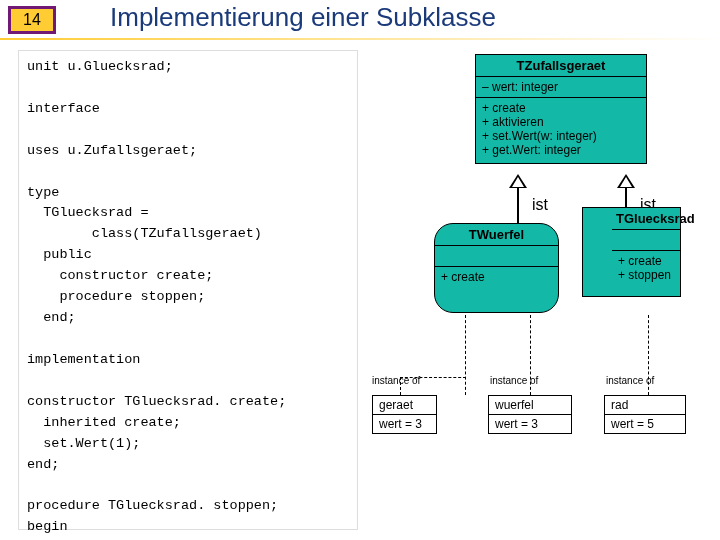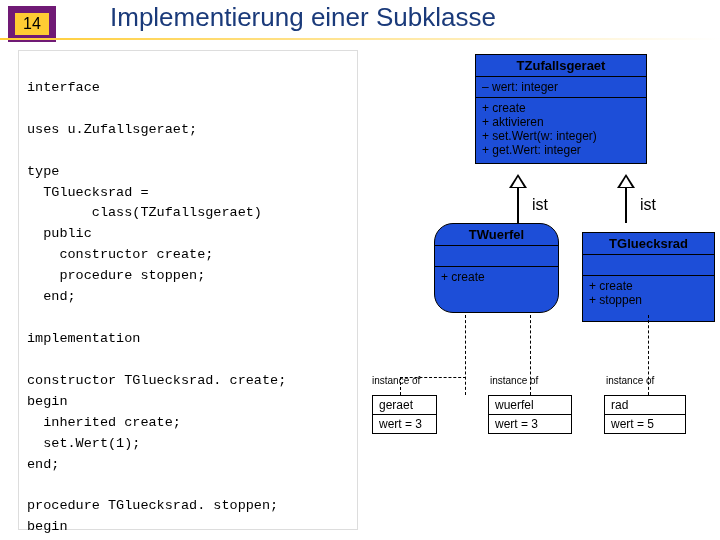--- a/index.html
+++ b/index.html
@@ -1,22 +1,22 @@
 <!DOCTYPE html>
 <html><head>
 <meta charset="utf-8">
 <style>
 * { box-sizing: border-box; margin: 0; padding: 0; }
 body { font-family: Arial, sans-serif; width: 720px; height: 540px; background: #fff; position: relative; }
-.slide-num { position: absolute; top: 6px; left: 8px; width: 48px; height: 36px; background: #ffcc33; border: 7px solid #701a75; display: flex; align-items: center; justify-content: center; font-size: 16px; }
+.slide-num { position: absolute; top: 6px; left: 8px; width: 48px; height: 28px; background: #ffcc33; border: 3px solid #701a75; display: flex; align-items: center; justify-content: center; font-size: 16px; }
 .title { position: absolute; top: 2px; left: 110px; font-size: 26px; color: #1a3a7a; font-weight: normal; text-align: right; }
 .gradline { position: absolute; top: 38px; left: 0; width: 720px; height: 2px; background: linear-gradient(to right, #ffcc33, #fff); }
 .code-box { position: absolute; top: 50px; left: 18px; width: 340px; height: 480px; border: 1px solid #ddd; padding: 6px 8px; font-family: "Courier New", monospace; font-size: 13.5px; line-height: 1.55; color: #000; }
 .uml-area { position: absolute; top: 50px; left: 370px; width: 340px; height: 480px; font-size: 12px; }
-.ubox { border: 1.5px solid #000; background: #1d4ed8; position: absolute; }
+.ubox { border: 1.5px solid #000; background: #14b8a6; position: absolute; }
 .uname { border-bottom: 1.5px solid #000; text-align: center; font-weight: bold; padding: 3px 4px; font-size: 13px; }
 .usec { border-bottom: 1.5px solid #000; padding: 3px 6px; min-height: 18px; }
 .usec:last-child { border-bottom: none; }
 .tri { position: absolute; width: 0; height: 0; border-left: 9px solid transparent; border-right: 9px solid transparent; border-bottom: 14px solid #000; }
 .tri::after { content: ""; position: absolute; left: -6px; top: 3px; width: 0; height: 0; border-left: 6px solid transparent; border-right: 6px solid transparent; border-bottom: 10px solid #fff; }
 .vline { position: absolute; width: 1.5px; background: #000; }
 .dline { position: absolute; border-left: 1px dashed #000; }
 .dlineh { position: absolute; border-top: 1px dashed #000; }
 .ilabel { position: absolute; font-size: 16px; }
 .inst-lbl { position: absolute; font-size: 10px; margin-top: 20px; }
@@ -25,37 +25,37 @@
 .irow:last-child { border-bottom: none; }
 </style>
 </head>
 <body>
 
 <div class="slide-num">14</div>
 <div class="title">Implementierung einer Subklasse</div>
 <div class="gradline"></div>
 
 <div class="code-box">
+<div>unit u.Gluecksrad;</div>
 <div>&nbsp;</div>
 <div>interface</div>
 <div>&nbsp;</div>
 <div>uses u.Zufallsgeraet;</div>
 <div>&nbsp;</div>
 <div>type</div>
 <div style="white-space: pre">  TGluecksrad =</div>
 <div style="white-space: pre">        class(TZufallsgeraet)</div>
 <div style="white-space: pre">  public</div>
 <div style="white-space: pre">    constructor create;</div>
 <div style="white-space: pre">    procedure stoppen;</div>
 <div style="white-space: pre">  end;</div>
 <div>&nbsp;</div>
 <div>implementation</div>
 <div>&nbsp;</div>
 <div>constructor TGluecksrad. create;</div>
-<div>begin</div>
 <div style="white-space: pre">  inherited create;</div>
 <div style="white-space: pre">  set.Wert(1);</div>
 <div>end;</div>
 <div>&nbsp;</div>
 <div>procedure TGluecksrad. stoppen;</div>
 <div>begin</div>
 
 </div>
 
 <div class="uml-area">
@@ -80,21 +80,21 @@
   <div class="ilabel" style="top:146px; left:270px;">ist</div>
 
   <div class="ubox" style="top:173px; left:64px; width:125px;border-radius:19px;">
     <div class="uname">TWuerfel</div>
     <div class="usec">&nbsp;</div>
     <div class="usec" style="min-height:45px">
       <div>+ create</div>
     </div>
   </div>
 
-  <div class="ubox" style="top:182px; left:212px; width:133px;">
+  <div class="ubox" style="top:157px; left:212px; width:99px;padding-left:29px;">
     <div class="uname">TGluecksrad</div>
     <div class="usec">&nbsp;</div>
     <div class="usec" style="min-height:45px">
       <div>+ create</div>
       <div>+ stoppen</div>
     </div>
   </div>
 
   <div class="dline" style="top:265px; left:95px; height:80px;"></div>
   <div class="dlineh" style="top:327px; left:30px; width:66px;"></div>

